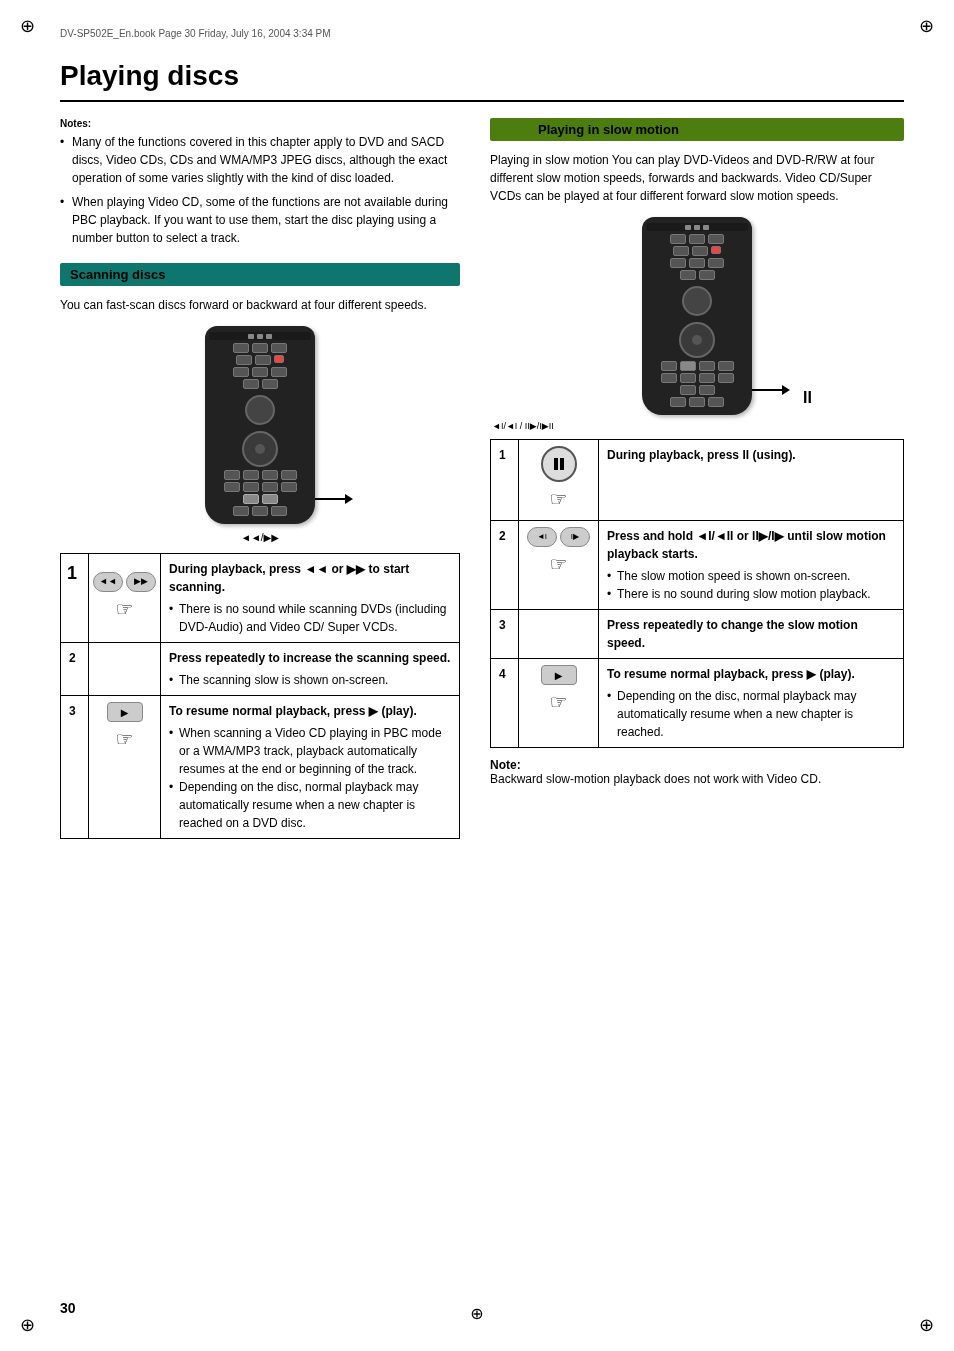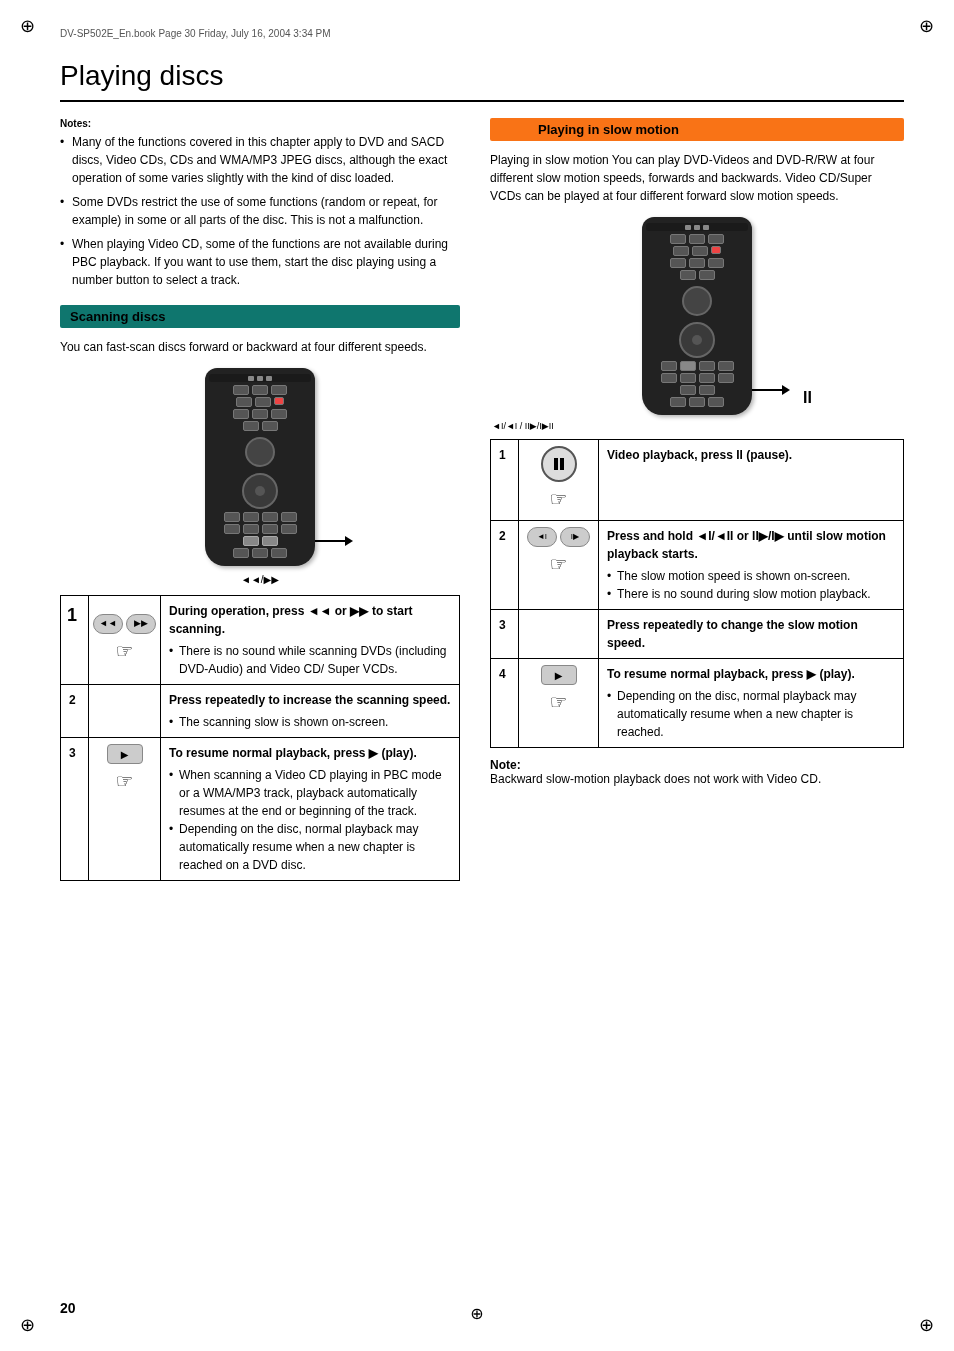--- a/index.html
+++ b/index.html
@@ -46,21 +46,21 @@
       position: absolute;
       bottom: 35px;
       left: 60px;
       font-size: 14px;
       font-weight: bold;
     }
 
     
     .page-title {
       font-size: 28px;
-      font-weight: normal;
+      font-weight: bold;
       border-bottom: 2px solid #000;
       padding-bottom: 8px;
       margin-bottom: 16px;
       margin-top: 20px;
     }
 
     
     .two-col {
       display: flex;
       gap: 30px;
@@ -396,21 +396,20 @@
 
   <h1 class="page-title">Playing discs</h1>
 
   <div class="two-col">
 
     <div class="col-left">
 
       <div class="notes-label">Notes:</div>
       <ul class="notes-list">
         <li>Many of the functions covered in this chapter apply to DVD and SACD discs, Video CDs, CDs and WMA/MP3 JPEG discs, although the exact operation of some varies slightly with the kind of disc loaded.</li>
-        <li>Some DVDs restrict the use of some functions (random or repeat, for example) in some or all parts of the disc. This is not a malfunction.</li>
         <li>When playing Video CD, some of the functions are not available during PBC playback. If you want to use them, start the disc playing using a number button to select a track.</li>
       </ul>
 
       <div class="section-header">Scanning discs</div>
       <p class="section-intro">You can fast-scan discs forward or backward at four different speeds.</p>
 
       <div class="remote-container">
         <div style="position:relative; display:inline-block;">
           <div class="remote-graphic">
             <div class="remote-top-strip">
@@ -481,21 +480,21 @@
             <tr class="step-row">
           <td class="step-num-cell" style="font-size:18px;font-weight:bold;vertical-align:top;padding:6px 2px 6px 6px;width:22px;">1</td>
           <td class="step-icon-cell" style="width:55px;text-align:center;vertical-align:middle;padding:6px 4px;">
             <div class="dual-btn">
               <div class="single-oval-btn">◄◄</div>
               <div class="single-oval-btn">▶▶</div>
             </div>
             <div class="hand-icon">☞</div>
           </td>
           <td class="step-text-cell">
-            <b>During operation, press ◄◄ or ▶▶ to start scanning.</b>
+            <b>During playback, press ◄◄ or ▶▶ to start scanning.</b>
             <ul>
               <li>There is no sound while scanning DVDs (including DVD-Audio) and Video CD/ Super VCDs.</li>
             </ul>
           </td>
         </tr>
 
         <tr class="step-row">
           <td class="step-num-cell">2</td>
           <td class="step-icon-cell"></td>
           <td class="step-text-cell">
@@ -520,21 +519,21 @@
             </ul>
           </td>
         </tr>
       </tbody>
         </table>
 
     </div>
 
     <div class="col-right">
 
-      <div class="section-header" style="background:#f97316;padding-left:48px;">Playing in slow motion</div>
+      <div class="section-header" style="background:#4d7c0f;padding-left:48px;">Playing in slow motion</div>
       <p class="section-intro">Playing in slow motion You can play DVD-Videos and DVD-R/RW at four different slow motion speeds, forwards and backwards. Video CD/Super VCDs can be played at four different forward slow motion speeds.</p>
 
       <div class="right-remote-container">
         <div style="position:relative; display:inline-block;">
           <div class="remote-graphic">
             <div class="remote-top-strip">
               <div class="r-indicator"></div>
               <div class="r-indicator"></div>
               <div class="r-indicator"></div>
             </div>
@@ -610,21 +609,21 @@
           <td class="step-icon-cell">
             <div class="pause-btn-icon">
               <div class="pause-sym">
                     <span></span>
                     <span></span>
                   </div>
             </div>
             <div class="hand-icon">☞</div>
           </td>
           <td class="step-text-cell">
-            <b>Video playback, press II (pause).</b>
+            <b>During playback, press II (using).</b>
           </td>
         </tr>
 
         <tr class="step-row">
           <td class="step-num-cell">2</td>
           <td class="step-icon-cell">
             <div class="dual-btn">
               <div class="single-oval-btn" style="font-size:8px;">◄I</div>
               <div class="single-oval-btn" style="font-size:8px;">I▶</div>
             </div>
@@ -664,17 +663,17 @@
         </table>
 
       <div class="bottom-note">
         <span class="note-label">Note:</span><br>
         <span>Backward slow-motion playback does not work with Video CD.</span>
       </div>
 
     </div>
   </div>
 
-  <div class="page-number">20</div>
+  <div class="page-number">30</div>
 
   <div class="center-cross">⊕</div>
 
 </div>
 
 </body></html>

